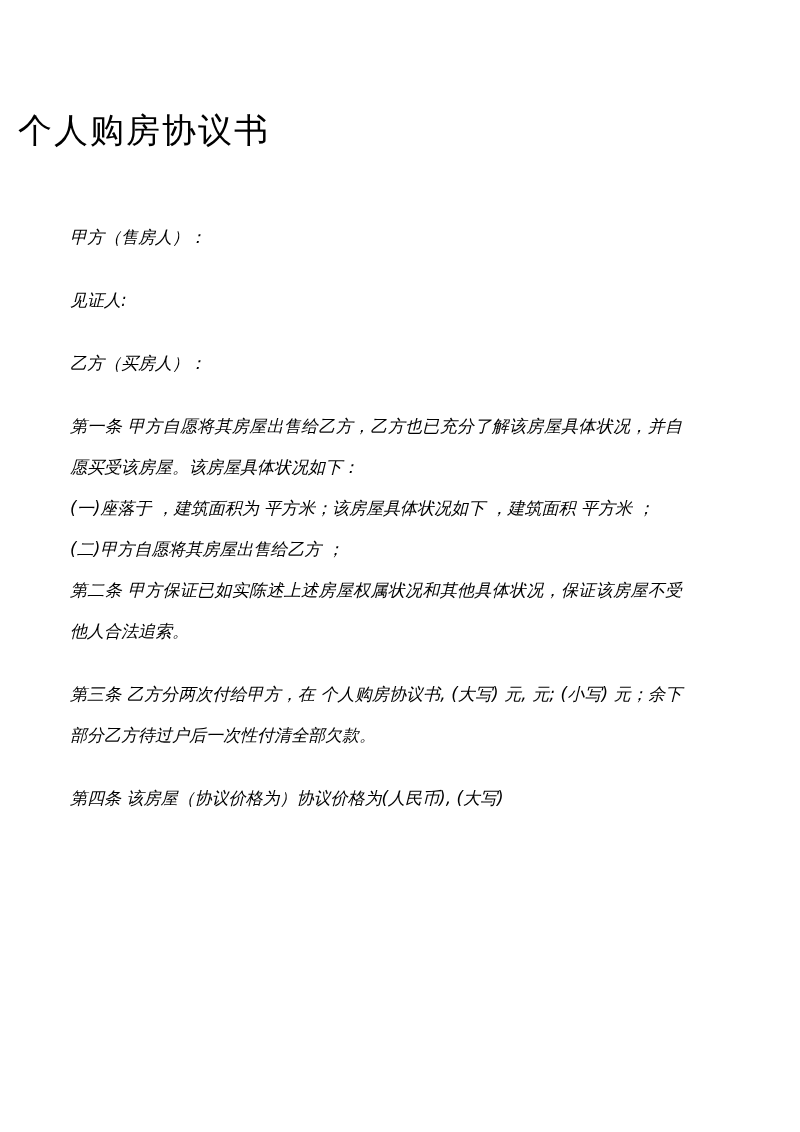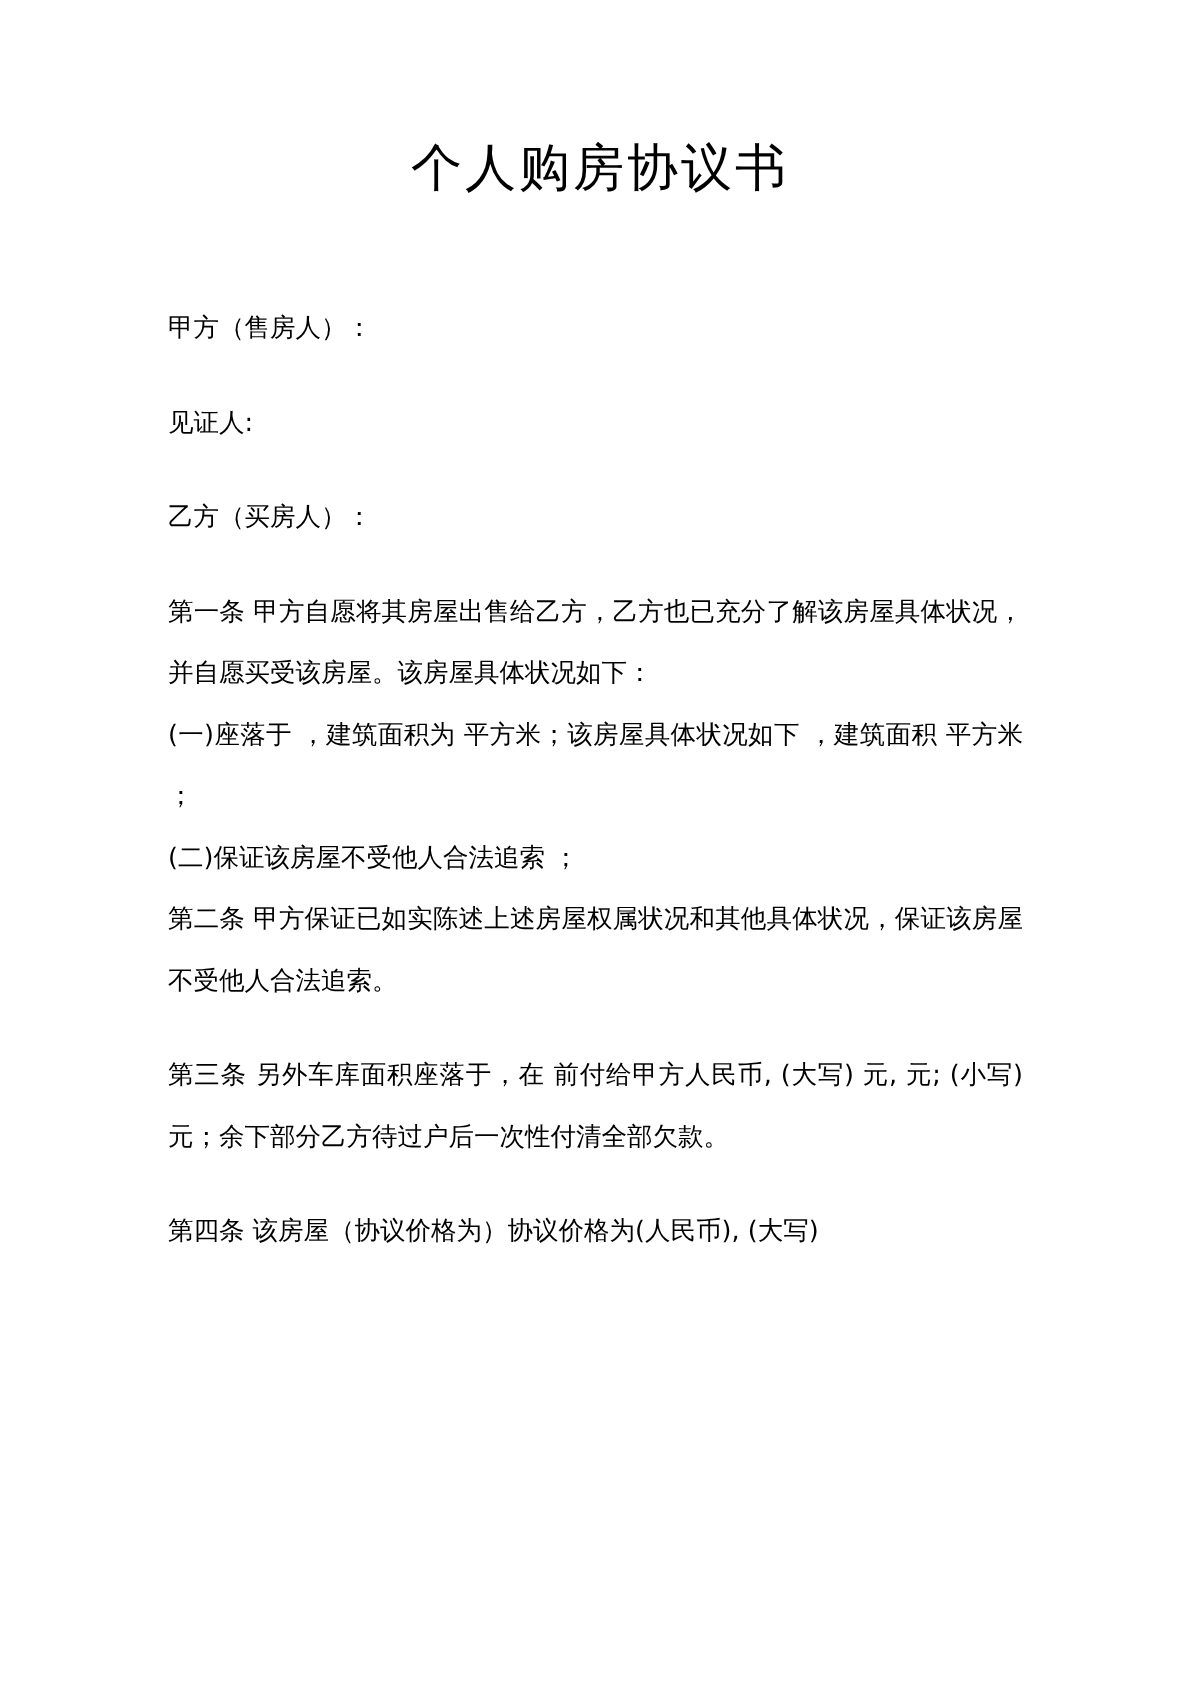--- a/index.html
+++ b/index.html
@@ -13,32 +13,33 @@
   }
   .page {
     position: relative;
     width: 800px;
     height: 1132px;
     background: #ffffff;
     overflow: hidden;
     box-sizing: border-box;
   }
   .doc-title {
-    text-align: center;
+    text-align: left;
     font-size: 34px;
     font-weight: normal;
     letter-spacing: 2px;
-    margin: 0;
+    margin: 18px;
     padding-top: 92px;
     line-height: 1.2;
     font-family: "DejaVu Sans", "Liberation Sans", sans-serif;
   }
   .body-wrap {
-    padding: 0 118px 0 112px;
+    padding: 0 118px 0 70px;
     margin-top: 66px;
+    font-style: italic;
   }
   p.para {
     margin: 0 0 22px 0;
     font-size: 17px;
     line-height: 41px;
     text-align: justify;
     text-justify: inter-ideograph;
     font-family: "DejaVu Sans", "Liberation Sans", sans-serif;
   }
   p.tight {
@@ -53,19 +54,19 @@
   <h1 class="doc-title">个人购房协议书</h1>
 
   <div class="body-wrap">
 
     <p class="para">甲方（售房人）：</p>
     <p class="para">见证人:</p>
     <p class="para">乙方（买房人）：</p>
 
     <p class="para tight">第一条  甲方自愿将其房屋出售给乙方，乙方也已充分了解该房屋具体状况，并自愿买受该房屋。该房屋具体状况如下：</p>
     <p class="para tight">(一)座落于                                    ，建筑面积为             平方米；该房屋具体状况如下                      ，建筑面积        平方米  ；</p>
-    <p class="para tight">(二)保证该房屋不受他人合法追索                                ；</p>
+    <p class="para tight">(二)甲方自愿将其房屋出售给乙方                                ；</p>
     <p class="para">第二条  甲方保证已如实陈述上述房屋权属状况和其他具体状况，保证该房屋不受他人合法追索。</p>
-    <p class="para">第三条  另外车库面积座落于，在       前付给甲方人民币, (大写)                元,               元; (小写)              元；余下部分乙方待过户后一次性付清全部欠款。</p>
+    <p class="para">第三条  乙方分两次付给甲方，在       个人购房协议书, (大写)                元,               元; (小写)              元；余下部分乙方待过户后一次性付清全部欠款。</p>
     <p class="para">第四条  该房屋（协议价格为）协议价格为(人民币), (大写)</p>
 
   </div>
 </div>
 
 </body></html>

